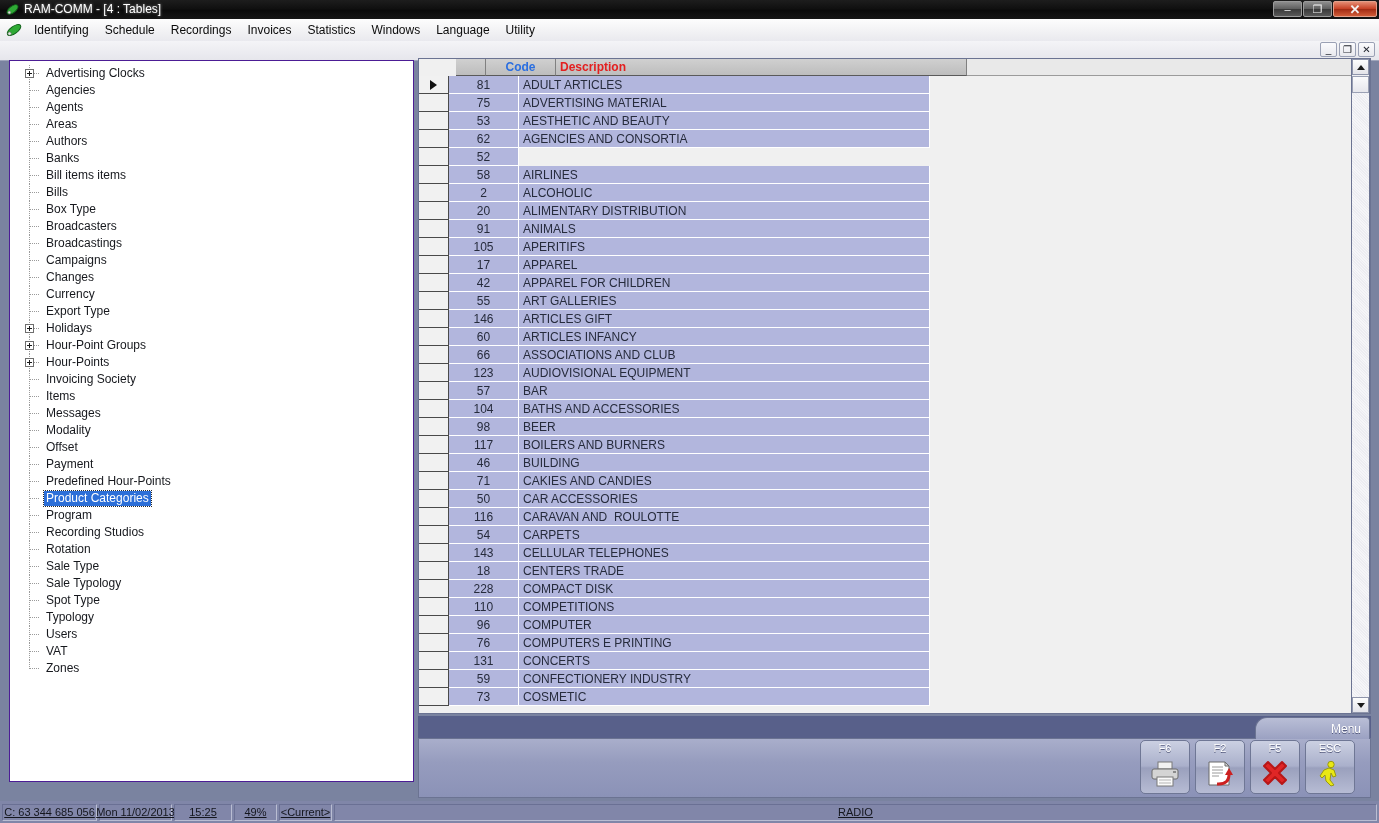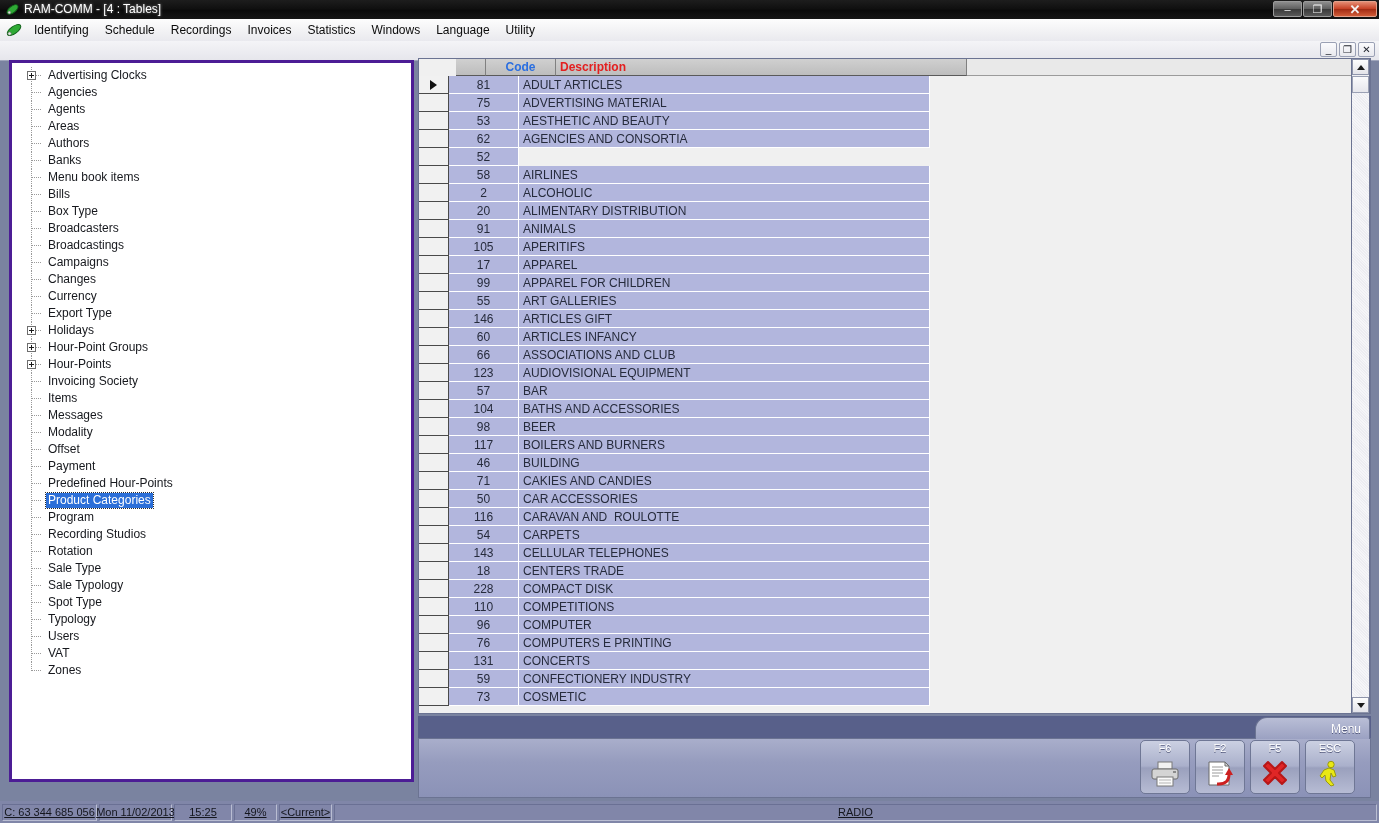--- a/index.html
+++ b/index.html
@@ -66,21 +66,21 @@
     width:17px;height:15px;
     background:linear-gradient(to bottom,#fbfbfd 0%,#e8e8ee 100%);
     border:1px solid #9aa0b4;border-radius:2px;
     display:flex;align-items:center;justify-content:center;
     font-size:10px;color:#22252e;box-sizing:border-box;line-height:1;
   }
   
   #tree-panel{
     position:absolute;left:9px;top:60px;width:405px;height:722px;
     background:#ffffff;
-    border:3px solid #4c1d95;
+    border:1px solid #4c1d95;
     box-shadow:inset 1px 1px 0 #ffffff;
     box-sizing:border-box;
     overflow:hidden;
   }
   #tree-inner{padding:4px 0 0 14px;}
   .tree-row{
     display:flex;align-items:center;height:17px;font-size:12px;color:#16181d;
     white-space:nowrap;cursor:default;
   }
   .tree-gutter{width:20px;height:17px;position:relative;flex:0 0 20px;}
@@ -321,21 +321,21 @@
             <div class="vline"></div>
             <div class="hline"></div>
           </div>
           <span class="tree-label">Banks</span>
         </div>
         <div class="tree-row">
           <div class="tree-gutter">
             <div class="vline"></div>
             <div class="hline"></div>
           </div>
-          <span class="tree-label">Menu book items</span>
+          <span class="tree-label">Bill items items</span>
         </div>
         <div class="tree-row">
           <div class="tree-gutter">
             <div class="vline"></div>
             <div class="hline"></div>
           </div>
           <span class="tree-label">Bills</span>
         </div>
         <div class="tree-row">
           <div class="tree-gutter">
@@ -607,21 +607,21 @@
           <div class="gcell tail"></div>
         </div>
         <div class="grow">
           <div class="gcell rowhdr"></div>
           <div class="gcell code">17</div>
           <div class="gcell desc">APPAREL</div>
           <div class="gcell tail"></div>
         </div>
         <div class="grow">
           <div class="gcell rowhdr"></div>
-          <div class="gcell code">99</div>
+          <div class="gcell code">42</div>
           <div class="gcell desc">APPAREL FOR CHILDREN</div>
           <div class="gcell tail"></div>
         </div>
         <div class="grow">
           <div class="gcell rowhdr"></div>
           <div class="gcell code">55</div>
           <div class="gcell desc">ART GALLERIES</div>
           <div class="gcell tail"></div>
         </div>
         <div class="grow">

